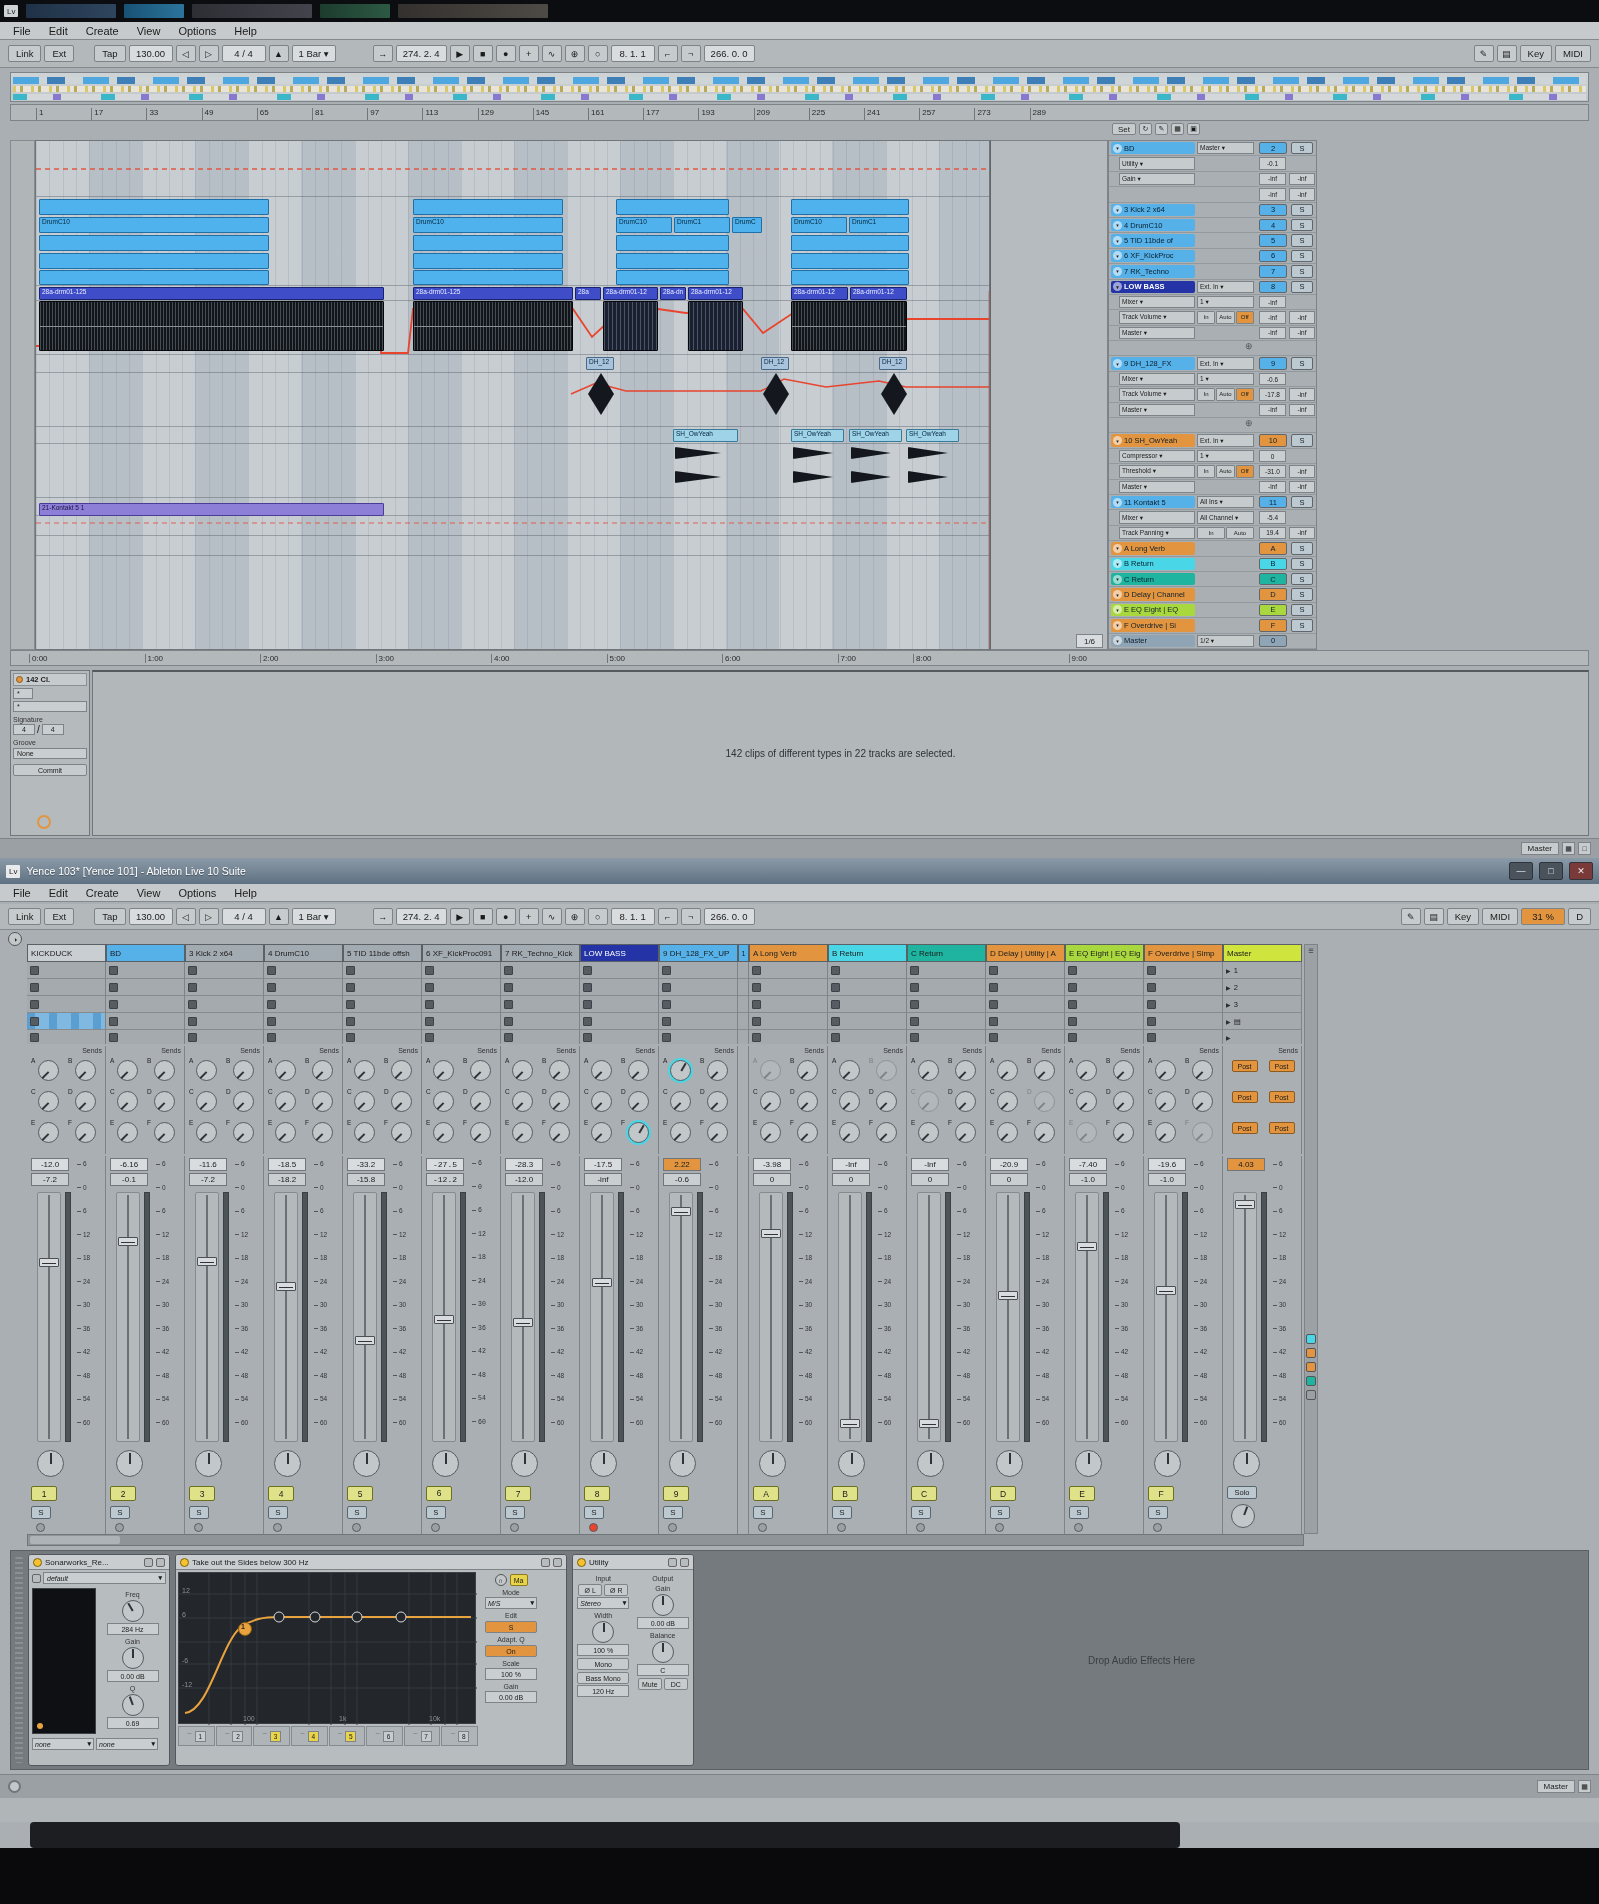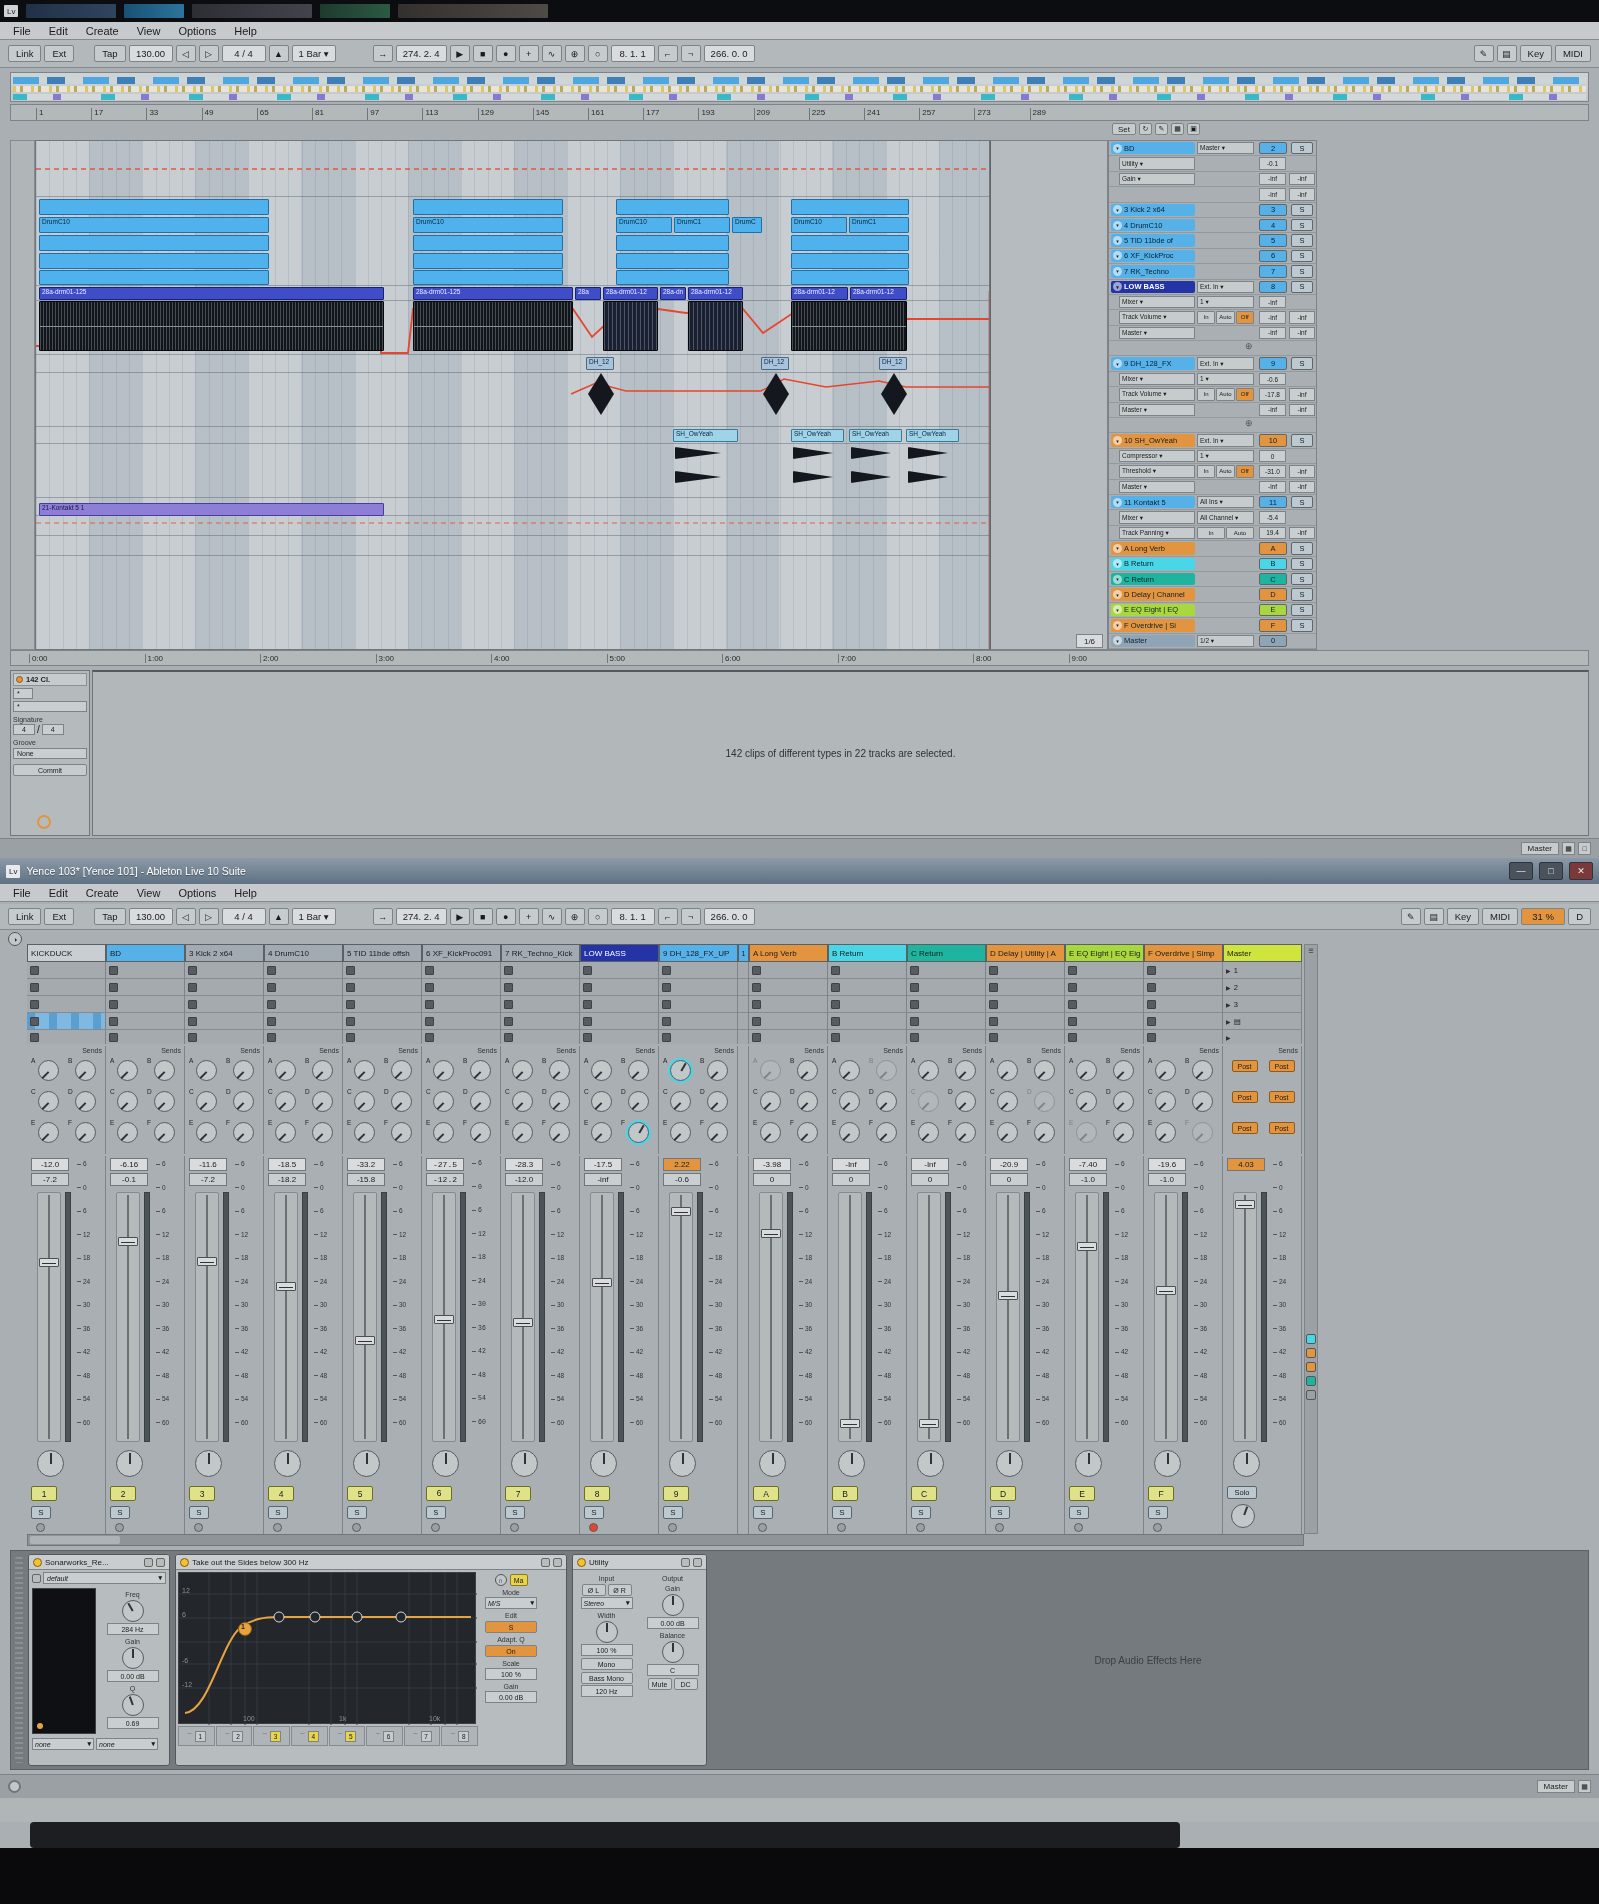--- a/index.html
+++ b/index.html
@@ -153,21 +153,21 @@
 #hscroll{position:absolute;left:27px;top:676px;width:1277px;height:12px;background:#8e9498;border:1px solid #70767a}
 #hscroll .thumb{position:absolute;left:2px;top:1px;width:90px;height:8px;background:#bcc1c4;border-radius:2px}
 
 #devicearea{position:absolute;left:10px;top:692px;width:1579px;height:220px;background:#757a7e;border:1px solid #5a6064;display:flex;align-items:flex-start;padding:3px 4px;gap:5px}
 .devhandle{width:8px;height:206px;margin-top:3px;background:repeating-linear-gradient(#8a9094 0 2px,#757a7e 2px 5px);border-radius:2px}
 .dev{height:212px;background:#b7bcbf;border:1px solid #53585c;border-radius:3px;overflow:hidden;flex:none;position:relative}
 .dev-title{height:15px;background:#c9cdd0;border-bottom:1px solid #7d8386;display:flex;align-items:center;gap:3px;padding:0 4px;font-size:8px;white-space:nowrap;overflow:hidden}
 .pwr{min-width:9px;width:9px;height:9px;border-radius:50%;background:#f5c12e;border:1px solid #7a6010}
 .dev-title .spacer{flex:1}
 .dticon{min-width:9px;width:9px;height:9px;border:1px solid #666;border-radius:2px;background:#b7bcbf}
-#dev1{width:142px}#dev2{width:392px}#dev3{width:135px}
+#dev1{width:142px}#dev2{width:392px}#dev3{width:122px}
 .dlabel{font-size:7px;color:#333;text-align:center;margin-top:3px}
 .dval{height:12px;background:#c9ced0;border:1px solid #7d8386;font-size:7px;display:flex;align-items:center;justify-content:center;margin:1px auto 0;width:52px}
 .dbtn{height:12px;background:#c6cbcd;border:1px solid #7d8386;border-radius:2px;font-size:7px;display:flex;align-items:center;justify-content:center;margin:2px auto 0;width:52px}
 .dbtn.on{background:#e2953e}
 .dselect{height:12px;background:#c9ced0;border:1px solid #7d8386;font-size:7px;display:flex;align-items:center;justify-content:space-between;padding:0 2px;margin:1px auto 0;width:52px}
 .dknob{position:relative;width:22px;height:22px;border-radius:50%;background:#c2c7ca;border:1px solid #565c60;margin:2px auto 0}
 .dknob .ptr{left:9.5px;top:1px;height:9px}
 .d1-preset{display:flex;gap:2px;padding:2px 3px;align-items:center}
 .d1-presetbox{flex:1;height:12px;background:#c9ced0;border:1px solid #7d8386;font-size:7px;display:flex;align-items:center;justify-content:space-between;padding:0 3px}
 .d1-body{display:flex;padding:2px 3px;gap:3px}
@@ -607,21 +607,21 @@
   <div id="oneone">1/6</div>
   <div id="timeruler">
       <div class="time-num" style="left: 18px;">0:00</div>
       <div class="time-num" style="left: 133.5px;">1:00</div>
       <div class="time-num" style="left: 249px;">2:00</div>
       <div class="time-num" style="left: 364.5px;">3:00</div>
       <div class="time-num" style="left: 480px;">4:00</div>
       <div class="time-num" style="left: 595.5px;">5:00</div>
       <div class="time-num" style="left: 711px;">6:00</div>
       <div class="time-num" style="left: 826.5px;">7:00</div>
-      <div class="time-num" style="left: 962px;">8:00</div>
+      <div class="time-num" style="left: 902px;">8:00</div>
       <div class="time-num" style="left: 1057.5px;">9:00</div>
     </div>
   <div id="clippanel">
     <div class="cp-title">
       <span class="cp-dot"></span>
       <span>142 Cl.</span>
     </div>
     <div class="cp-box sm">*</div>
     <div class="cp-box">*</div>
     <div class="cp-label">Signature</div>

